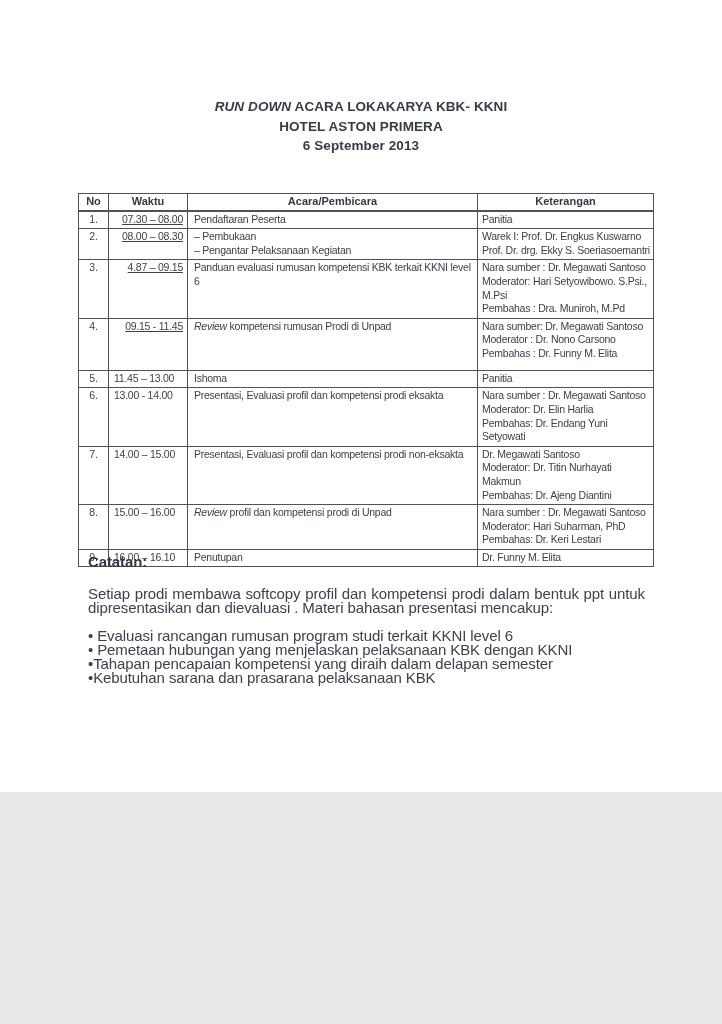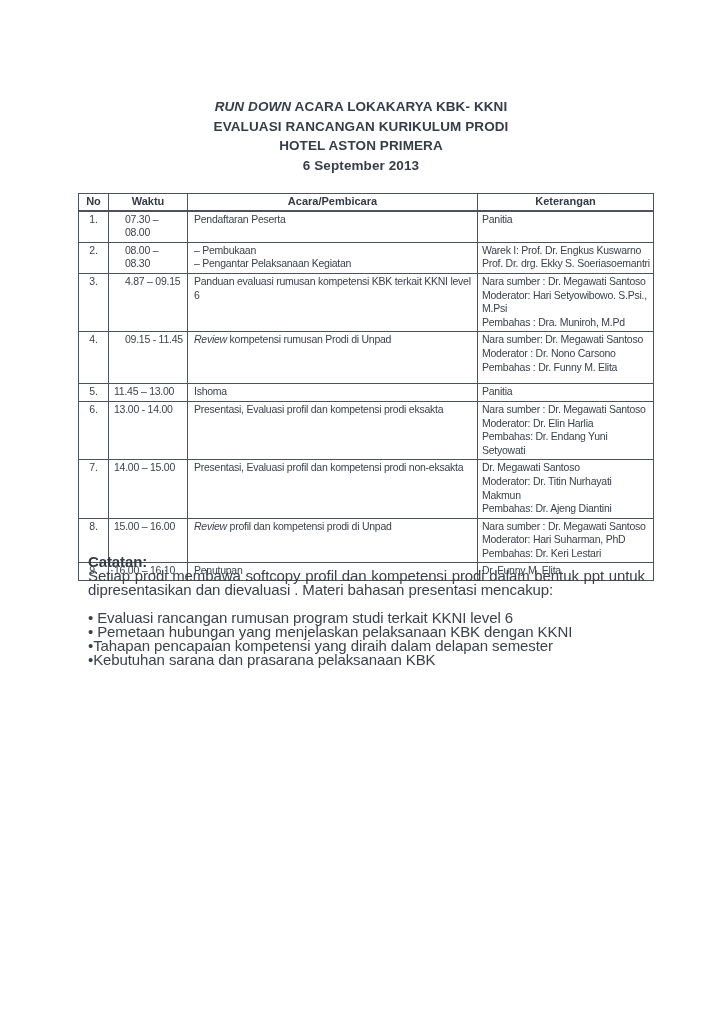--- a/index.html
+++ b/index.html
@@ -5,21 +5,21 @@
   :root{
     --ink:#3b424c;
     --border:#4d535c;
     --paper:#ffffff;
   }
   *{box-sizing:border-box;margin:0;padding:0;}
   html,body{background:#e8e8e8;}
   body{font-family:"Liberation Sans","DejaVu Sans",sans-serif;}
   .page{
     position:relative;
-    width:722px;height:1024px;
+    width:722px;height:792px;
     margin:0 auto;
     background:var(--paper);
     color:var(--ink);
     overflow:hidden;
   }
   
   .title{
     position:absolute;
     top:97px;left:0;right:0;
     text-align:center;
@@ -57,49 +57,48 @@
     font-weight:bold;
     font-size:11px;
     letter-spacing:0;
     text-align:center;
     padding:1px 2px;
     border-bottom-width:2px;
     color:#333a45;
   }
   td.c-no{text-align:center;padding:1px 1px 2px 1px;}
   td.c-waktu{padding-left:5px;}
-  td.c-waktu.center{text-align:left;padding-left:16px;}
+  td.c-waktu.center{text-align:right;padding-left:2px;text-decoration:underline;}
   td.c-acara{padding-left:6px;}
   td.c-ket{padding-left:4px;padding-right:1px;}
   tbody tr{min-height:14px;}
   .line{display:block;}
   .seg-italic{font-style:italic;}
   
   .notes{
     position:absolute;
     top:555px;left:88px;
     width:557px;
     font-size:15px;
     line-height:14px;
     letter-spacing:-0.1px;
     color:var(--ink);
   }
   .notes-label{font-weight:bold;color:#333a45;}
-  .notes-paragraph{text-align:justify;}
+  .notes-paragraph{text-align:justify;margin-top:18px;}
   .notes-bullets{margin-top:14px;}
   .bullet-line{display:block;}
 </style>
 </head>
 <body>
 
 <div class="page">
 
   <div class="title">
     <div><span class="it">RUN DOWN</span><span> ACARA LOKAKARYA KBK- KKNI</span></div>
-    <div>EVALUASI RANCANGAN KURIKULUM PRODI</div>
     <div>HOTEL ASTON PRIMERA</div>
     <div>6 September 2013</div>
   </div>
 
   <div class="schedule">
     <table>
       <colgroup>
         <col class="w-no">
           <col class="w-waktu">
           <col class="w-acara">

